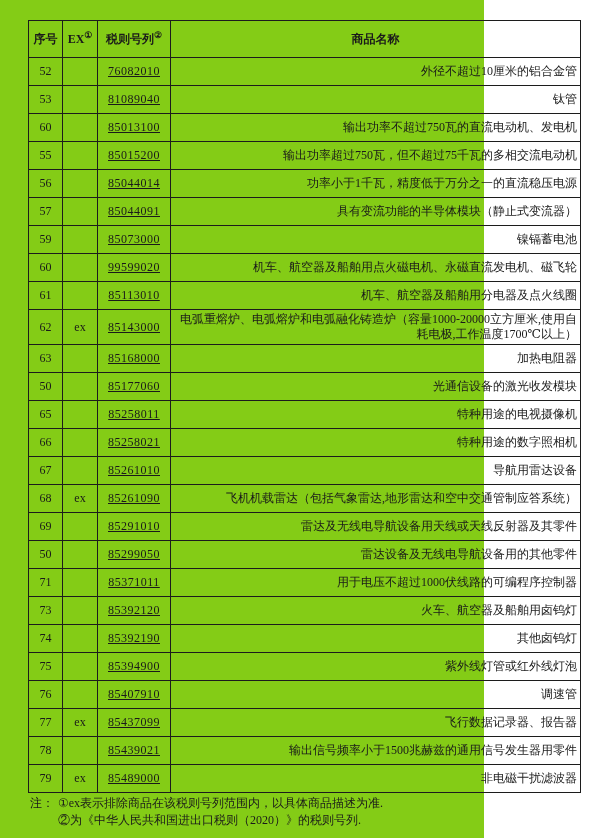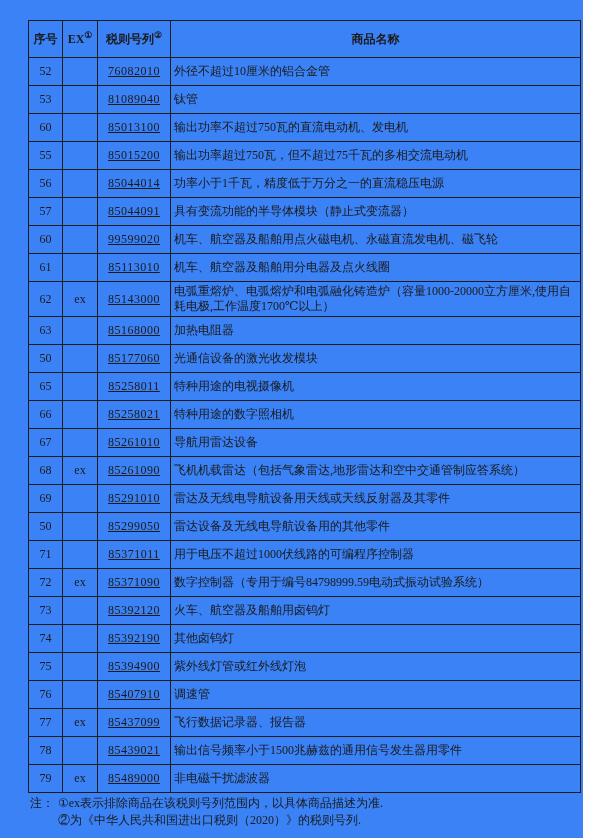--- a/index.html
+++ b/index.html
@@ -4,21 +4,21 @@
 <style>
   html,body{margin:0;padding:0;}
   body{
     width:601px;height:838px;
     background:#ffffff;
     font-family:"Liberation Serif","DejaVu Serif",serif;
     color:#1a1a1a;
     position:relative;
     overflow:hidden;
   }
-  .page{position:absolute;left:0;top:0;width:583px;height:838px;background:#3b82f6;}
+  .page{position:absolute;left:0;top:0;width:484px;height:838px;background:#84cc16;}
   table.tariff{
     position:absolute;
     left:28px;top:20px;
     width:552px;
     border-collapse:collapse;
     table-layout:fixed;
   }
   table.tariff col.c-no{width:34px;}
   table.tariff col.c-ex{width:35px;}
   table.tariff col.c-code{width:73px;}
@@ -35,21 +35,21 @@
     font-weight:bold;
     text-align:center;
     padding:1px 2px;
   }
   table.tariff td{
     height:23px;
     padding:2px 3px;
   }
   td.row-no, td.ex-flag, td.tariff-code{text-align:center;}
   td.tariff-code{letter-spacing:0.5px;text-decoration:underline;}
-  td.product-name{text-align:left;padding-left:5px;padding-right:6px;}
+  td.product-name{text-align:right;padding-left:5px;padding-right:6px;}
   sup.circ{
     font-size:9px;
     line-height:0;
     vertical-align:super;
     font-weight:bold;
   }
   .notes{
     position:absolute;
     left:30px;top:795px;
     font-size:12px;
@@ -111,20 +111,26 @@
           <td class="tariff-code">85044014</td>
           <td class="product-name">功率小于1千瓦，精度低于万分之一的直流稳压电源</td>
         </tr>
         <tr>
           <td class="row-no">57</td>
           <td class="ex-flag"></td>
           <td class="tariff-code">85044091</td>
           <td class="product-name">具有变流功能的半导体模块（静止式变流器）</td>
         </tr>
         <tr>
+          <td class="row-no">59</td>
+          <td class="ex-flag"></td>
+          <td class="tariff-code">85073000</td>
+          <td class="product-name">镍镉蓄电池</td>
+        </tr>
+        <tr>
           <td class="row-no">60</td>
           <td class="ex-flag"></td>
           <td class="tariff-code">99599020</td>
           <td class="product-name">机车、航空器及船舶用点火磁电机、永磁直流发电机、磁飞轮</td>
         </tr>
         <tr>
           <td class="row-no">61</td>
           <td class="ex-flag"></td>
           <td class="tariff-code">85113010</td>
           <td class="product-name">机车、航空器及船舶用分电器及点火线圈</td>
@@ -181,26 +187,20 @@
           <td class="row-no">50</td>
           <td class="ex-flag"></td>
           <td class="tariff-code">85299050</td>
           <td class="product-name">雷达设备及无线电导航设备用的其他零件</td>
         </tr>
         <tr>
           <td class="row-no">71</td>
           <td class="ex-flag"></td>
           <td class="tariff-code">85371011</td>
           <td class="product-name">用于电压不超过1000伏线路的可编程序控制器</td>
-        </tr>
-        <tr>
-          <td class="row-no">72</td>
-          <td class="ex-flag">ex</td>
-          <td class="tariff-code">85371090</td>
-          <td class="product-name">数字控制器（专用于编号84798999.59电动式振动试验系统）</td>
         </tr>
         <tr>
           <td class="row-no">73</td>
           <td class="ex-flag"></td>
           <td class="tariff-code">85392120</td>
           <td class="product-name">火车、航空器及船舶用卤钨灯</td>
         </tr>
         <tr>
           <td class="row-no">74</td>
           <td class="ex-flag"></td>

